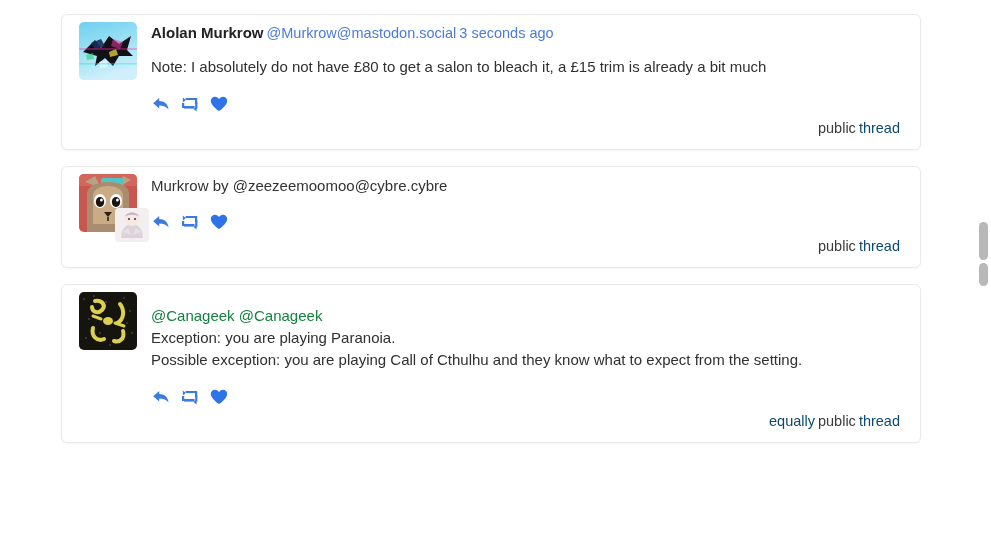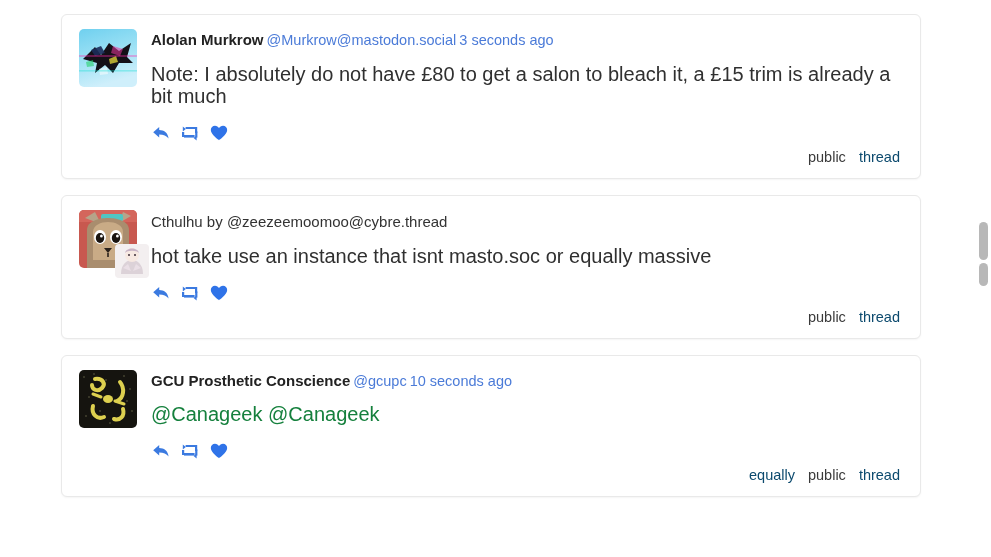--- a/index.html
+++ b/index.html
@@ -23,21 +23,21 @@
     padding: 14px 70px 0 61px;
   }
 
   .status-card {
     position: relative;
     background: #ffffff;
     border: 1px solid #e9e9e9;
     border-radius: 6px;
     box-shadow: 0 1px 2px rgba(0,0,0,0.045);
     margin-bottom: 16px;
-    padding: 14px 17px 13px 17px;
+    padding: 7px 17px 13px 17px;
     box-sizing: border-box;
     width: 860px;
   }
 
   .status-body {
     display: flex;
     align-items: flex-start;
   }
 
   .avatar-wrap {
@@ -97,21 +97,21 @@
   }
 
   .boosted-by {
     font-size: 15px;
     line-height: 21px;
     color: #333333;
     margin-bottom: 2px;
   }
 
   .status-content {
-    font-size: 20px;
+    font-size: 15px;
     line-height: 22px;
     color: #303030;
     margin-top: 13px;
     word-wrap: break-word;
   }
   .status-content.tight { margin-top: 12px; }
   .status-content p { margin: 0; }
   .mention { color: #15803d; }
 
   .action-row {
@@ -132,21 +132,21 @@
     width: 19px;
     height: 19px;
     cursor: pointer;
   }
   .icon-btn svg { display: block; }
 
   .meta-row {
     display: flex;
     justify-content: flex-end;
     align-items: baseline;
-    gap: 13px;
+    gap: 3px;
     margin-top: 6px;
     font-size: 14.5px;
     padding-right: 3px;
   }
   .meta-link {
     color: #0c4a6e;
     cursor: pointer;
     text-decoration: none;
   }
   .meta-plain {
@@ -266,22 +266,21 @@
             <circle cx="17" cy="11" r="7" fill="#f7e9e2"></circle>
             <path d="M10 9 C11 3 23 3 24 9 C22 6 12 6 10 9 Z" fill="#c9b4c6"></path>
             <circle cx="14" cy="11" r="1.1" fill="#4a3b45"></circle>
             <circle cx="20" cy="11" r="1.1" fill="#4a3b45"></circle>
             <path d="M8 24 L13 20 L16 27 Z" fill="#eadfe6"></path>
             <path d="M26 24 L21 20 L18 27 Z" fill="#eadfe6"></path>
           </svg>
         </div>
       </div>
       <div class="status-main">
-        <div class="boosted-by"><span>Cthulhu by</span> <span>@zeezeemoomoo@cybre.thread</span></div>
-        <div class="status-content">hot take use an instance that isnt masto.soc or equally massive</div>
+        <div class="boosted-by"><span>Murkrow by</span> <span>@zeezeemoomoo@cybre.cybre</span></div>
         <div class="action-row">
           <div class="action-icons">
             <span class="icon-btn">
               <svg width="18" height="16" viewBox="0 0 18 16" xmlns="http://www.w3.org/2000/svg">
                   <path d="M7.2 2.1v3.0C12.0 5.3 15.6 7.3 16.6 13.6c-2.2-2.9-5.0-4.2-9.4-4.2v3.1L1.2 7.3z" fill="#3b7ae0"></path>
                 </svg>
             </span>
             <span class="icon-btn">
               <svg width="18" height="15" viewBox="0 0 18 15" xmlns="http://www.w3.org/2000/svg">
                   <path d="M4.6 1.0 L4.6 3.0 L14.0 3.0 L14.0 7.0 L16.2 7.0 L16.2 1.0 Z M1.0 4.0 L1.0 11.0 L3.2 11.0 L3.2 6.0 L1.0 6.0 Z" fill="#3b7ae0"></path>
@@ -330,25 +329,24 @@
             <path d="M41 12 C46 18 45 28 38 31" fill="none" stroke="#ddd04f" stroke-width="4" stroke-linecap="round"></path>
             <path d="M14 36 C12 44 18 50 25 47" fill="none" stroke="#ddd04f" stroke-width="4" stroke-linecap="round"></path>
             <path d="M44 39 C46 46 41 51 35 49" fill="none" stroke="#ddd04f" stroke-width="4" stroke-linecap="round"></path>
             <ellipse cx="29" cy="29" rx="5" ry="4" fill="#ddd04f"></ellipse>
             <path d="M22 27 L14 24" stroke="#ddd04f" stroke-width="3" stroke-linecap="round"></path>
             <path d="M36 31 L45 34" stroke="#ddd04f" stroke-width="3" stroke-linecap="round"></path>
           </svg>
         </div>
       </div>
       <div class="status-main">
-        <div class="status-header">
-          <span class="display-name">GCU Prosthetic Conscience</span><span class="acct">@gcupc</span><span class="timestamp">10 seconds ago</span>
-        </div>
         <div class="status-content tight">
           <p class="mention">@Canageek @Canageek</p>
+          <p>Exception: you are playing Paranoia.</p>
+          <p>Possible exception: you are playing Call of Cthulhu and they know what to expect from the setting.</p>
         </div>
         <div class="action-row">
           <div class="action-icons">
             <span class="icon-btn">
               <svg width="18" height="16" viewBox="0 0 18 16" xmlns="http://www.w3.org/2000/svg">
                   <path d="M7.2 2.1v3.0C12.0 5.3 15.6 7.3 16.6 13.6c-2.2-2.9-5.0-4.2-9.4-4.2v3.1L1.2 7.3z" fill="#3b7ae0"></path>
                 </svg>
             </span>
             <span class="icon-btn">
               <svg width="18" height="15" viewBox="0 0 18 15" xmlns="http://www.w3.org/2000/svg">

